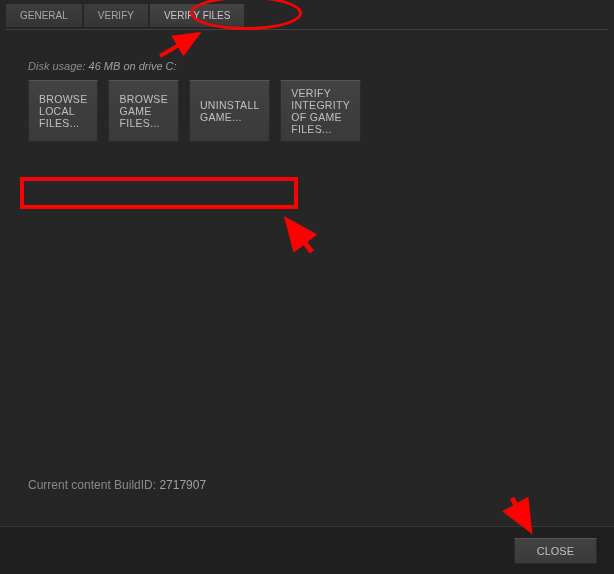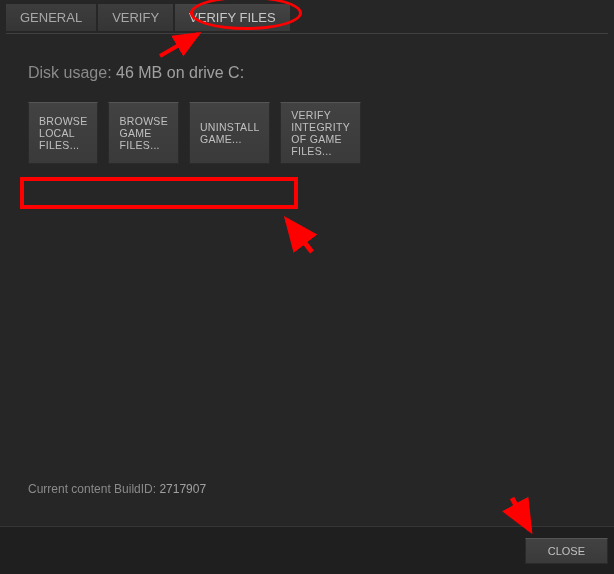--- a/index.html
+++ b/index.html
@@ -11,44 +11,45 @@
       overflow: hidden;
       position: relative;
     }
     .tabs {
       display: flex;
       padding: 4px 6px 0 6px;
       gap: 2px;
     }
     .tab {
       padding: 6px 14px;
-      font-size: 13px;
+      font-size: 10px;
       color: #a8a8a8;
       background: linear-gradient(to bottom, #3d3d3d, #353535);
       cursor: pointer;
       position: relative;
     }
     .tab.active {
       background: linear-gradient(to bottom, #444444, #383838);
       color: #c8c8c8;
     }
     .separator {
       height: 1px;
       background: #404040;
       margin: 2px 6px 0 6px;
     }
     .content {
       padding: 30px 20px 20px 28px;
       height: 490px;
       position: relative;
     }
     .disk-usage {
-      font-size: 16px;
+      font-size: 11px;
       color: #8a8a8a;
-      margin-bottom: 20px;
+      margin-bottom: 8px;
+      font-style: italic;
     }
     .disk-usage .val { color: #a0a0a0; }
     .buttons {
       display: flex;
       flex-direction: row;
       gap: 10px;
       width: 260px;
     }
     .btn {
       background: linear-gradient(to bottom, #424242, #3a3a3a);
@@ -74,21 +75,21 @@
       position: absolute;
       bottom: 0;
       left: 0;
       right: 0;
       height: 48px;
       background: #1f1f1f;
       border-top: 1px solid #353535;
       display: flex;
       justify-content: flex-end;
       align-items: center;
-      padding-right: 6px;
+      padding-right: 17px;
     }
     .close-btn {
       background: linear-gradient(to bottom, #424242, #3a3a3a);
       border: 1px solid #2a2a2a;
       border-top: 1px solid #555;
       color: #c0c0c0;
       font-size: 11px;
       padding: 6px 22px;
       cursor: pointer;
       font-family: inherit;

